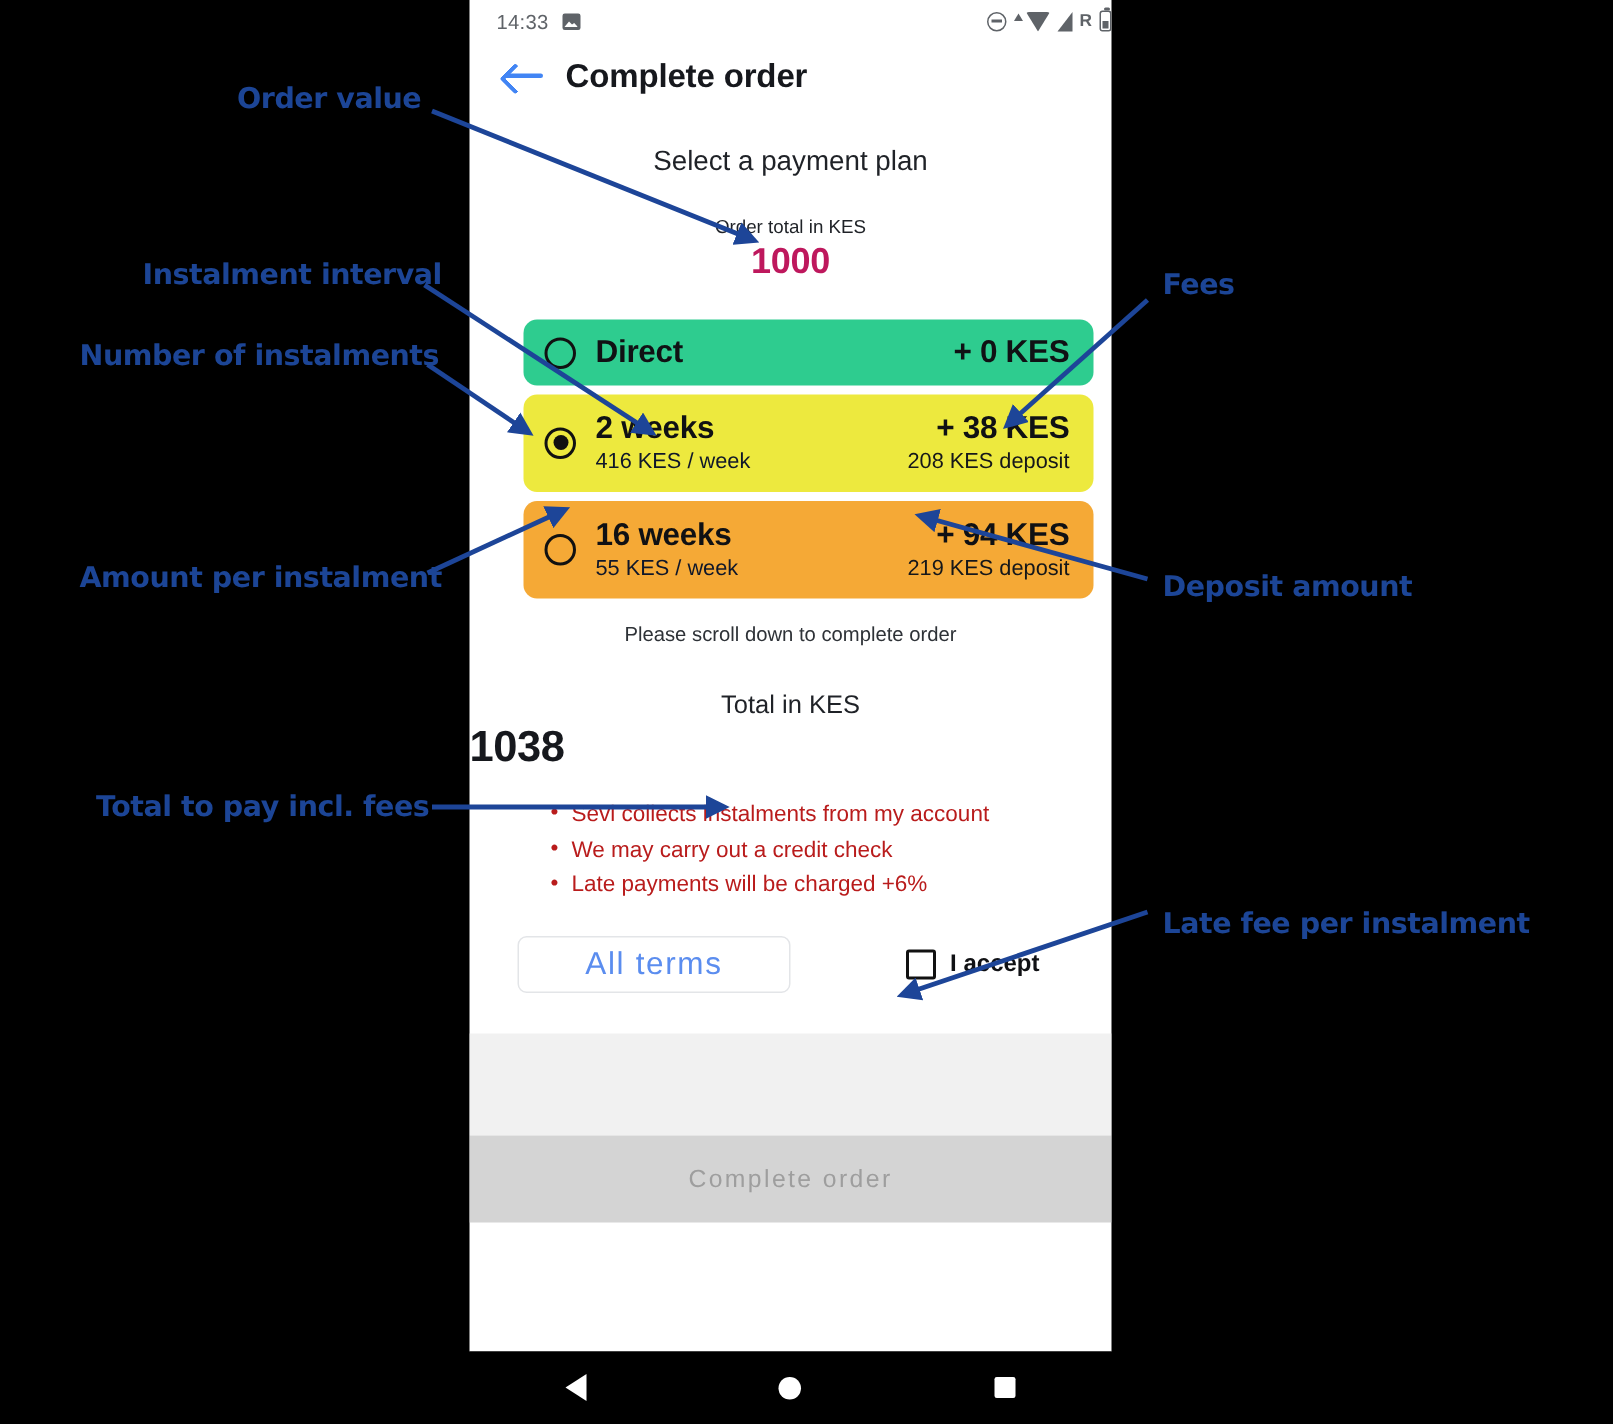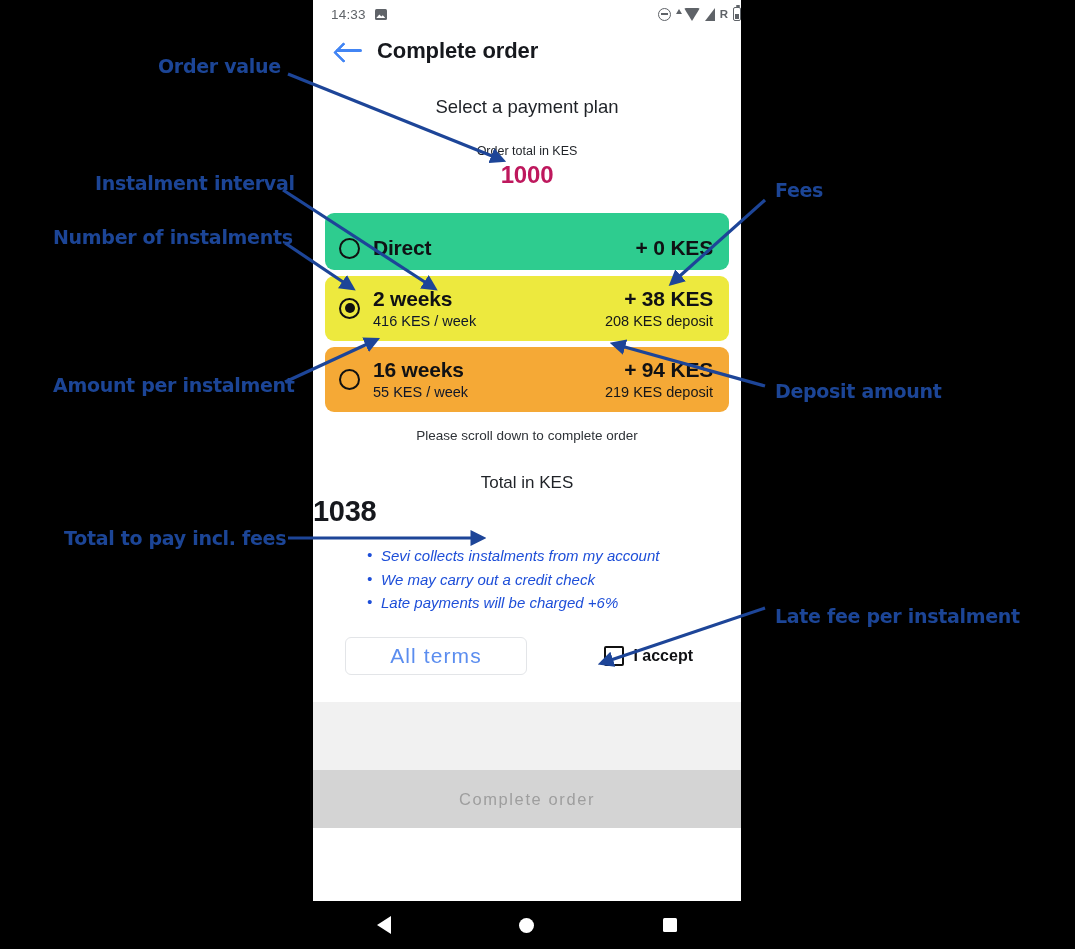--- a/index.html
+++ b/index.html
@@ -56,43 +56,43 @@
   }
   .appbar-title { font-size: 22px; font-weight: 700; color: #16181d; margin-left: 12px; letter-spacing: -0.1px;}
 
   .select-title { text-align: center; font-size: 18.5px; color: #1f2227; margin-top: 28px; }
   .order-total-label { text-align: center; font-size: 12.5px; color: #1f2227; margin-top: 26px; }
   .order-total-value { text-align: center; font-size: 24px; font-weight: 700; color: #be185d; margin-top: 3px; letter-spacing: -0.2px;}
 
   
   .plans { margin-top: 24px; padding: 0 12px; display: flex; flex-direction: column; gap: 6px; }
   .plan {
-    border-radius: 9px; padding: 23px 16px 10px 14px;
-    display: flex; align-items: center; cursor: pointer;
+    border-radius: 9px; padding: 10px 16px 10px 14px;
+    display: flex; align-items: center; cursor: pointer; margin-left: 24px;
   }
   .plan.tall { padding-top: 11px; padding-bottom: 12px; }
   .radio { width: 21px; height: 21px; border: 2.6px solid #111; border-radius: 50%; flex: 0 0 auto; position: relative; }
   .radio.checked::after {
     content:""; position:absolute; left:50%; top:50%; transform: translate(-50%,-50%);
     width: 10px; height: 10px; border-radius: 50%; background: #111;
   }
   .plan-left { margin-left: 13px; flex: 1; }
   .plan-right { text-align: right; }
   .plan-name { font-size: 21px; font-weight: 700; color: #101114; letter-spacing: -0.2px; }
   .plan-sub { font-size: 14.5px; color: #0f172a; margin-top: 2px; }
   .plan-fee { font-size: 21px; font-weight: 700; color: #101114; letter-spacing: -0.2px; }
   .plan-dep { font-size: 14.5px; color: #15171a; margin-top: 2px; }
 
   .scroll-hint { text-align: center; font-size: 13.5px; color: #2e3237; margin-top: 16px; }
   .total-label { text-align: center; font-size: 17px; color: #1f2227; margin-top: 30px; }
   .total-value { font-size: 29px; font-weight: 700; color: #16181d; margin-top: 2px; letter-spacing: -0.3px;}
 
   .terms-intro { text-align: center; font-size: 15.5px; color: #1f2227; margin-top: 28px; }
   .terms-list { margin: 16px 0 0 54px; }
-  .terms-list li { list-style: none; font-size: 15px; color: #1d4ed8; line-height: 1.58; position: relative; padding-left: 14px; font-style: italic;}
+  .terms-list li { list-style: none; font-size: 15px; color: #b91c1c; line-height: 1.58; position: relative; padding-left: 14px;}
   .terms-list li::before { content:"•"; position:absolute; left:0; top:-1px; font-size:15px; }
 
   .actions { display: flex; align-items: center; margin-top: 22px; padding: 0 32px 0 32px; }
   .all-terms-btn {
     width: 182px; height: 38px; border: 1px solid #e3e5e8; border-radius: 6px;
     background:#fff; color:#5b8def; font-size: 21px; letter-spacing: 1.1px;
     display: flex; align-items: center; justify-content: center; cursor: pointer;
   }
   .accept-wrap { display: flex; align-items: center; margin-left: auto; margin-right: 16px; cursor: pointer; }
   .checkbox { width: 20px; height: 20px; border: 2.6px solid #111; border-radius: 2px; background:#fff;}

